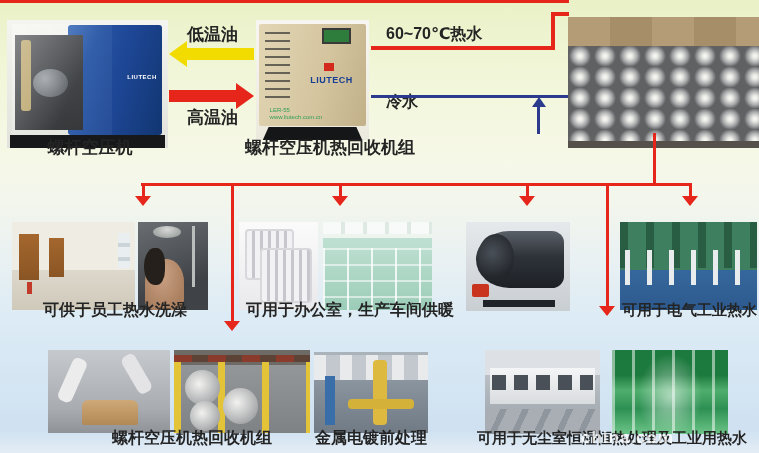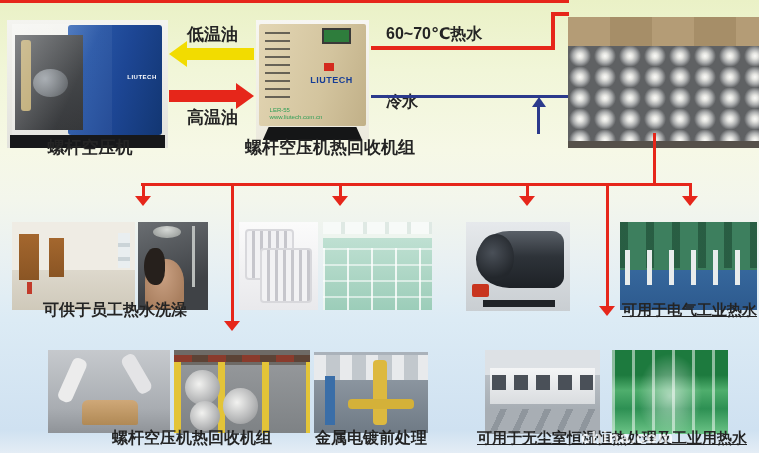--- a/index.html
+++ b/index.html
@@ -8,21 +8,21 @@
   *{box-sizing:border-box;margin:0;padding:0;}
   body{font-family:"Liberation Sans","DejaVu Sans",sans-serif;background:#fff;}
   #stage{
     position:relative;width:759px;height:453px;overflow:hidden;
     background:linear-gradient(180deg,#eaf1c6 0px,#f1f6d8 70px,#f6f8e6 150px,
       #f3f6ec 200px,#eaf1f2 255px,#dcebf5 320px,#cfe1f1 430px,#e4edf5 453px);
   }
   .lbl{position:absolute;font-weight:bold;color:var(--ink);white-space:nowrap;}
   .lbl-lg{font-size:17px;}
   .lbl-md{font-size:16px;}
-  .lbl-sm{font-size:15px;text-decoration:underline;}
+  .lbl-sm{font-size:15px;}
   .center{text-align:center;}
 
   
   .rline{position:absolute;background:var(--red);}
   .bline{position:absolute;background:var(--navy);}
   .head-down{position:absolute;width:0;height:0;border-left:8px solid transparent;
     border-right:8px solid transparent;border-top:10px solid var(--red);}
   .head-up-b{position:absolute;width:0;height:0;border-left:7px solid transparent;
     border-right:7px solid transparent;border-bottom:10px solid var(--navy);}
 
@@ -284,20 +284,21 @@
     <div class="face"></div>
     <div class="burner"></div>
     <div class="legs"></div>
   </div>
   <div class="photo ph-industrial" style="left:620px;top:207px;width:137px;height:88px;">
     <div class="mach"></div>
     <div class="pipes"></div>
   </div>
 
   <div class="lbl lbl-md center" style="left:20px;top:300px;width:190px;">可供于员工热水洗澡</div>
+  <div class="lbl lbl-md" style="left:246px;top:300px;">可用于办公室，生产车间供暖</div>
   <div class="lbl lbl-sm" style="left:622px;top:301px;">可用于电气工业热水</div>
 
   <div class="photo ph-robot" style="left:48px;top:335px;width:122px;height:83px;">
     <div class="arm1"></div>
     <div class="arm2"></div>
     <div class="body"></div>
   </div>
   <div class="photo ph-wheels" style="left:174px;top:335px;width:136px;height:83px;">
     <div class="rail"></div>
     <div class="posts"></div>

